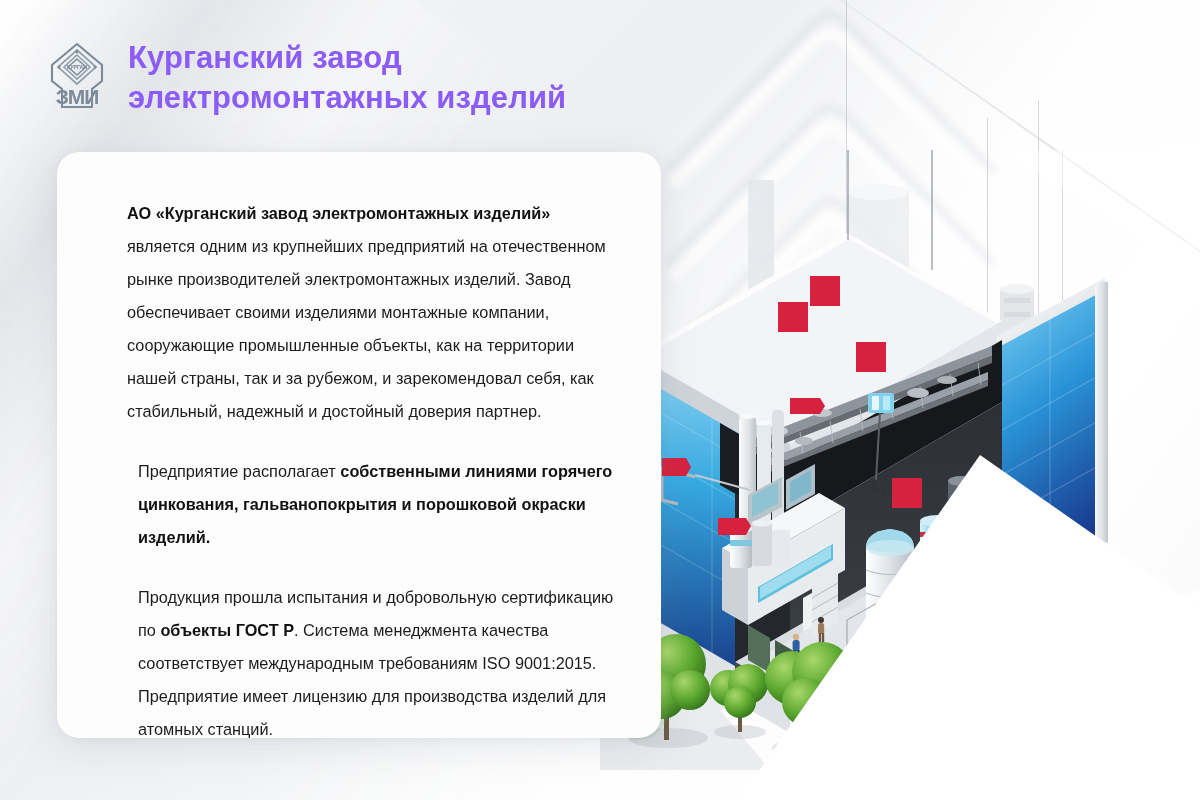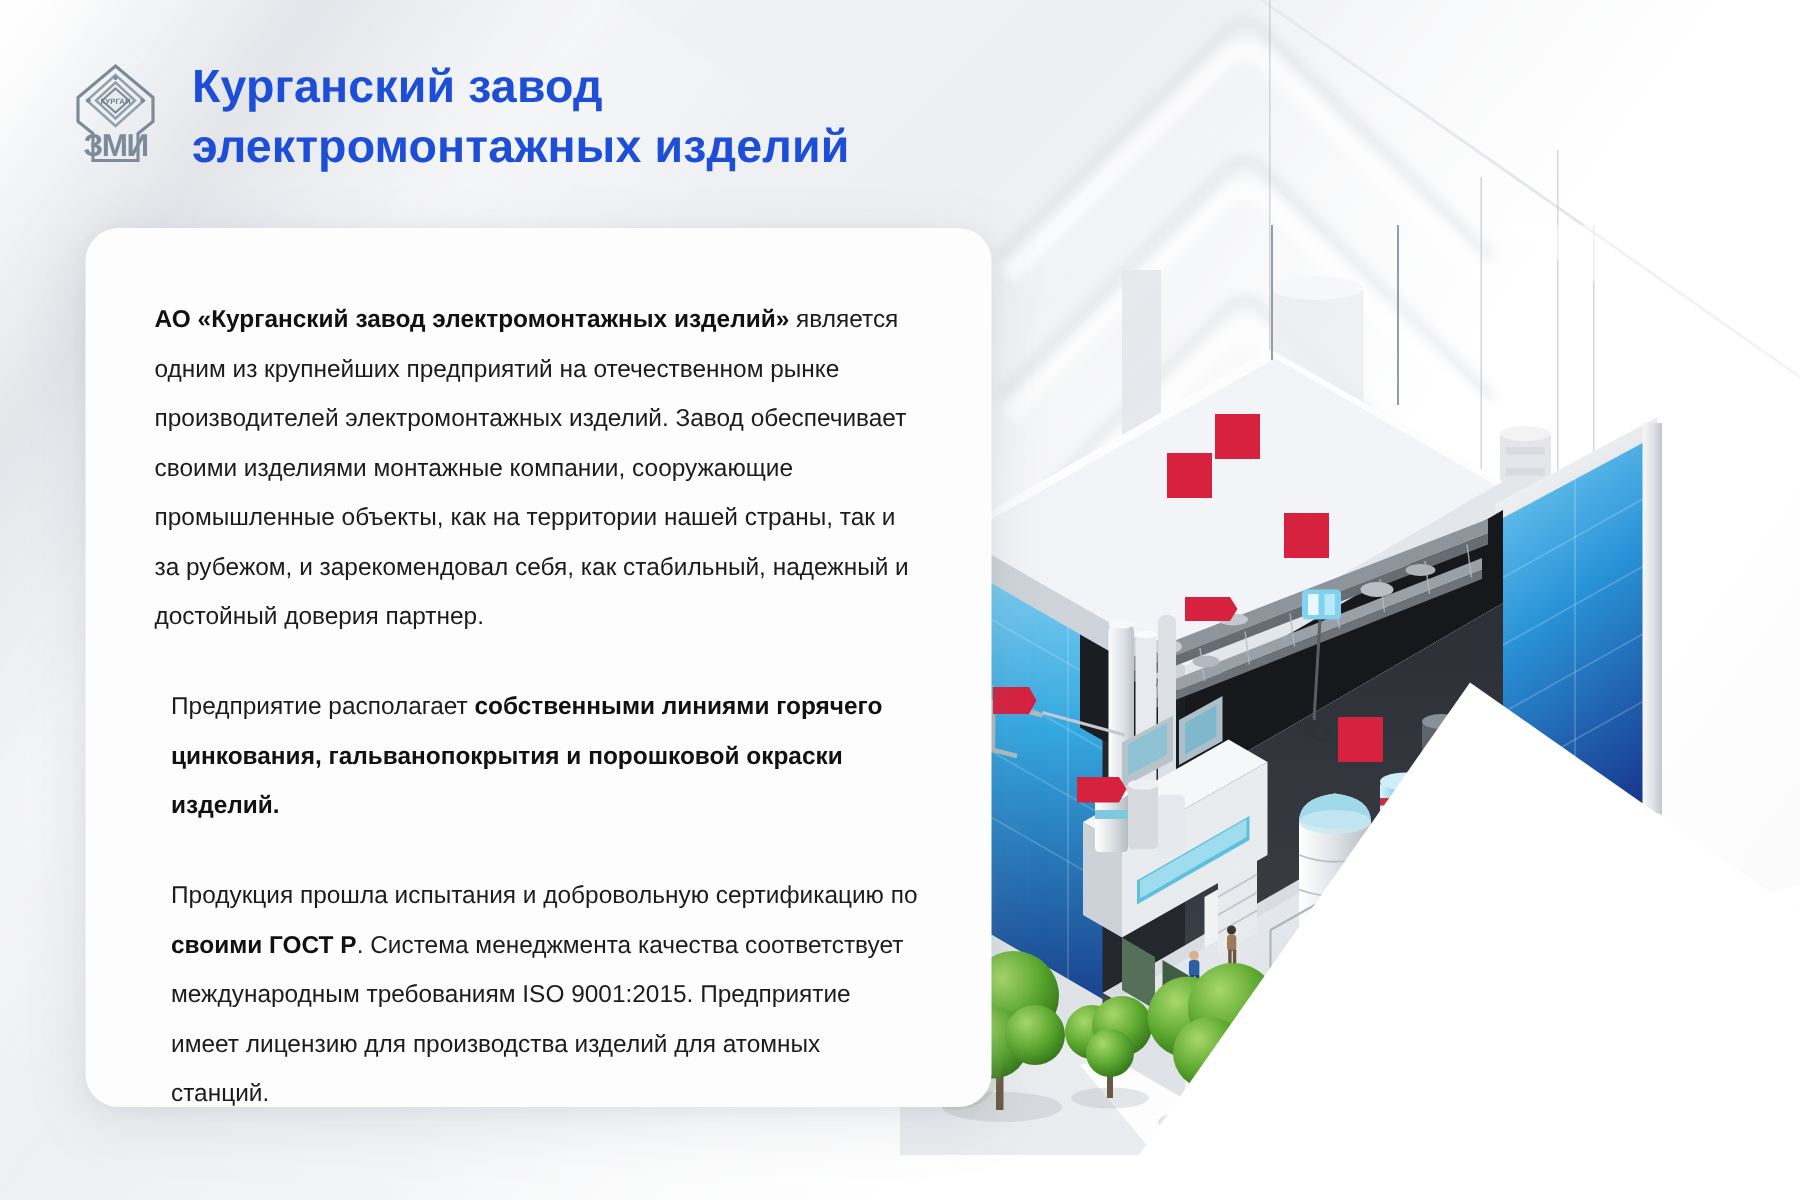--- a/index.html
+++ b/index.html
@@ -122,21 +122,21 @@
     display: flex;
     align-items: center;
     gap: 22px;
     z-index: 6;
   }
   .logo { width: 58px; height: 74px; flex: 0 0 auto; }
   .brand-title {
     font-size: 31px;
     line-height: 1.28;
     font-weight: 700;
-    color: #1d4ed8;
+    color: #8b5cf6;
     letter-spacing: .1px;
     white-space: pre-line;
   }
 
   
   .illu {
     position: absolute;
     left: 600px; top: 150px;
     width: 600px; height: 620px;
     z-index: 3;
@@ -144,21 +144,21 @@
 
   
   .card {
     position: absolute;
     left: 57px; top: 152px;
     width: 604px; height: 586px;
     background: #fdfdfd;
     border-radius: 22px;
     box-shadow: 0 10px 40px rgba(120,128,140,.16), 0 2px 10px rgba(120,128,140,.08);
     z-index: 5;
-    padding: 45px 46px 40px 46px;
+    padding: 45px 46px 40px 70px;
   }
   .card p {
     font-size: 16.3px;
     line-height: 33px;
     color: #1c1c1c;
     font-weight: 400;
   }
   .card p + p { margin-top: 27px; margin-left: 11px; }
   .card b, .card strong { font-weight: 700; color: #111; }
 
@@ -556,17 +556,17 @@
       <text x="29" y="63" text-anchor="middle" font-family="Liberation Sans, sans-serif" font-size="21" font-weight="700" fill="#7c8b99" letter-spacing="-1">ЗМИ</text>
     </svg>
     <h1 class="brand-title">Курганский завод
 электромонтажных изделий</h1>
   </div>
 
   <div class="card">
     <div id="card-body">
         <p><strong>АО «Курганский завод электромонтажных изделий» </strong><span>является одним из крупнейших предприятий на отечественном рынке производителей электромонтажных изделий. Завод обеспечивает своими изделиями монтажные компании, сооружающие промышленные объекты, как на территории нашей страны, так и за рубежом, и зарекомендовал себя, как стабильный, надежный и достойный доверия партнер.</span></p>
         <p><span>Предприятие располагает </span><strong>собственными линиями горячего цинкования, гальванопокрытия и порошковой окраски изделий.</strong></p>
-        <p><span>Продукция прошла испытания и добровольную сертификацию по </span><strong>своими ГОСТ Р</strong><span>. Система менеджмента качества соответствует международным требованиям ISO 9001:2015. Предприятие имеет лицензию для производства изделий для атомных станций.</span></p>
+        <p><span>Продукция прошла испытания и добровольную сертификацию по </span><strong>объекты ГОСТ Р</strong><span>. Система менеджмента качества соответствует международным требованиям ISO 9001:2015. Предприятие имеет лицензию для производства изделий для атомных станций.</span></p>
       </div>
   </div>
 
 </div>
 
 </body></html>

